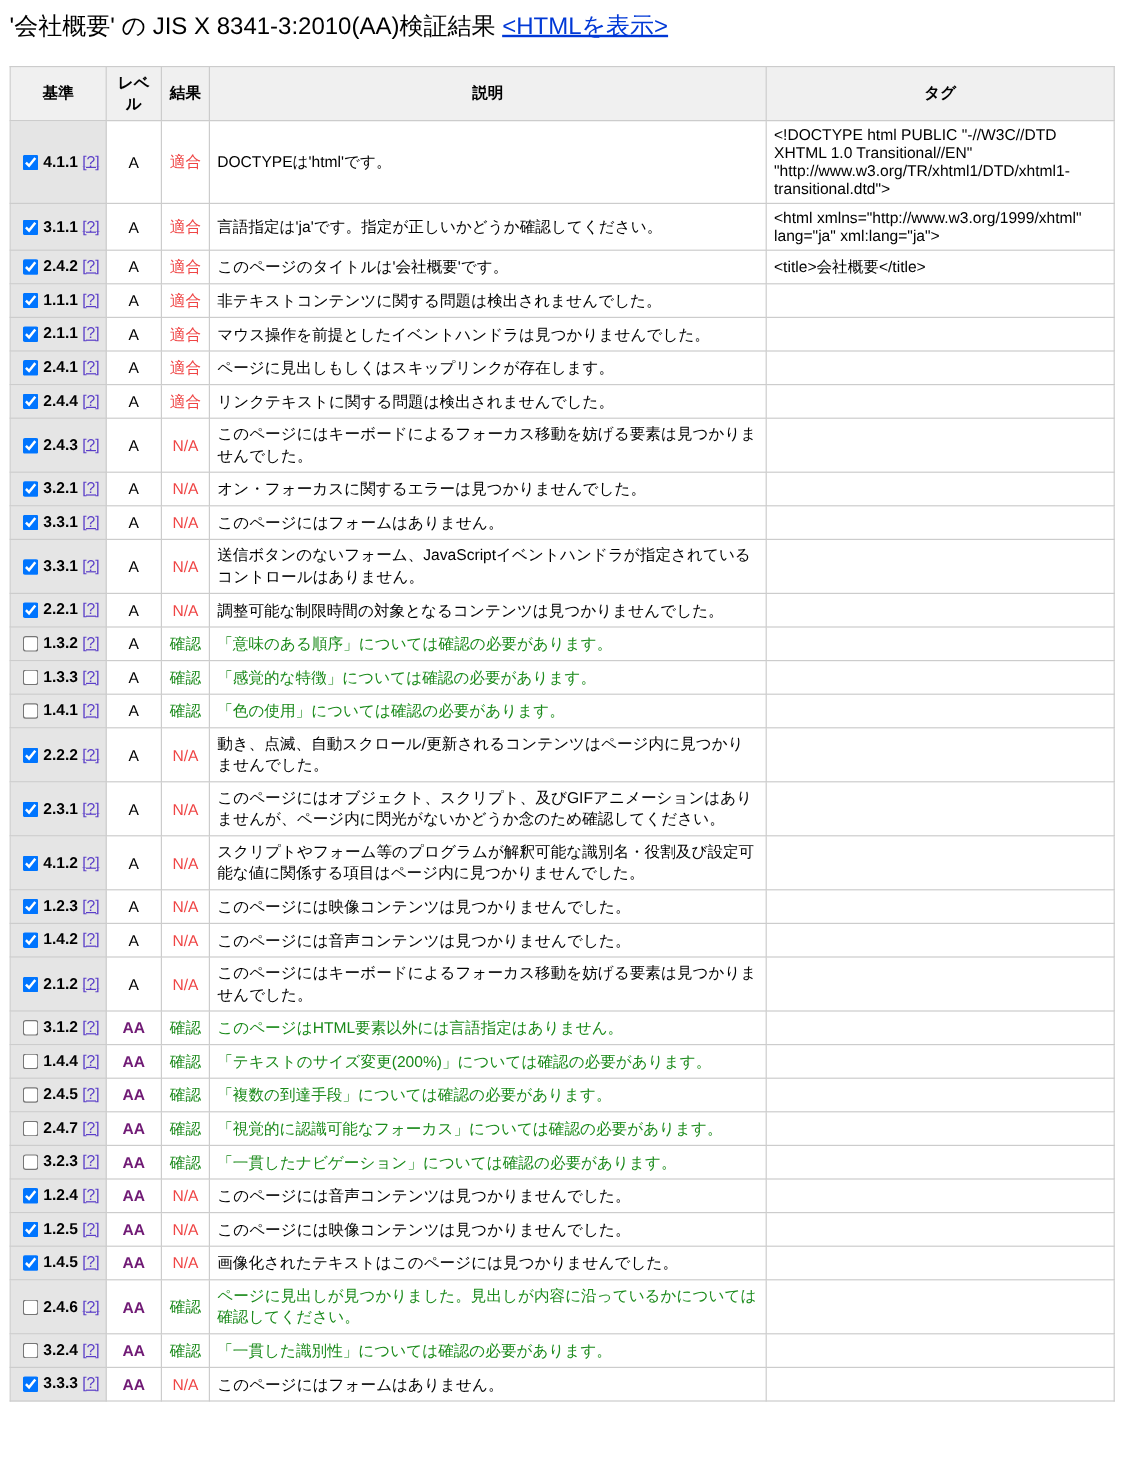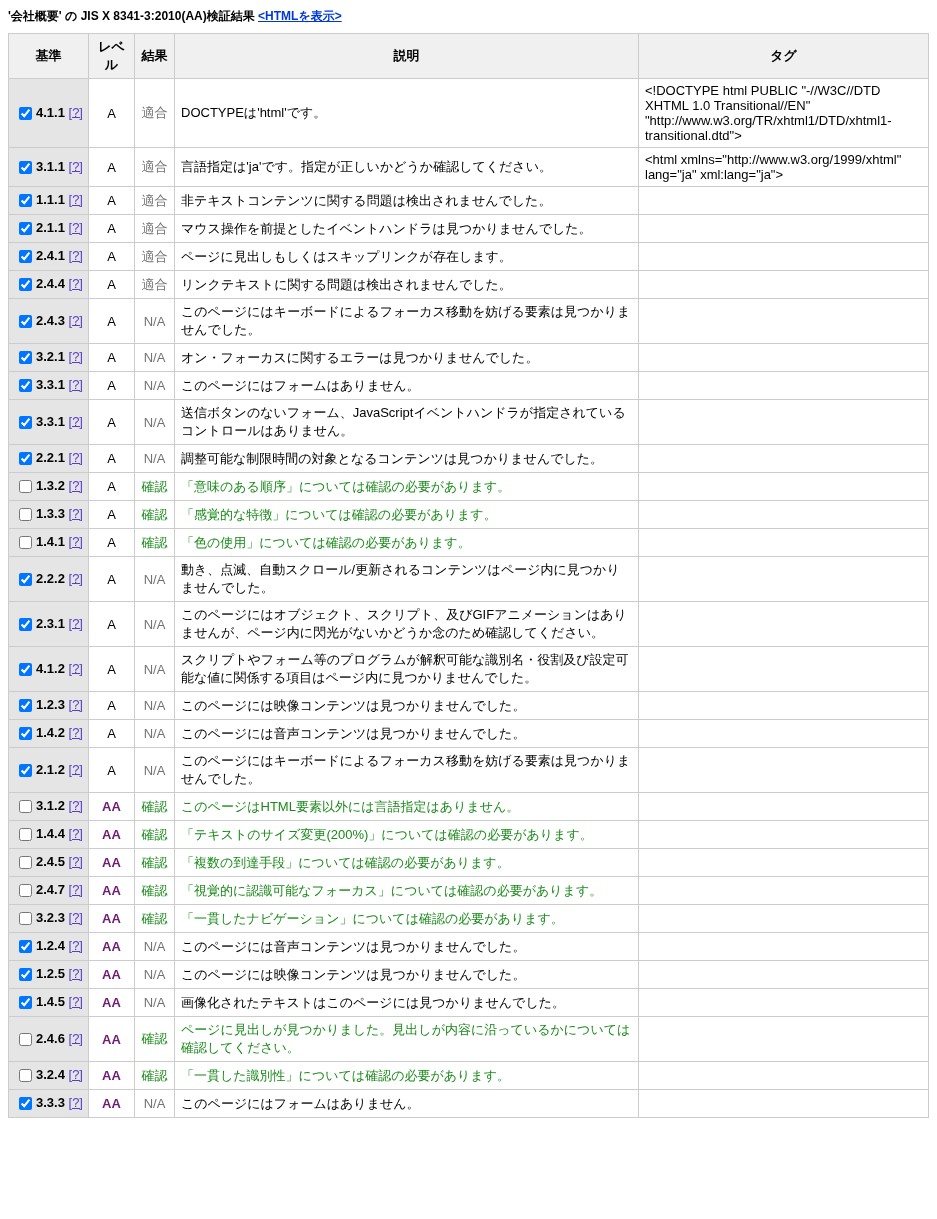--- a/index.html
+++ b/index.html
@@ -5,23 +5,23 @@
   * { box-sizing: border-box; }
   body {
     margin: 0;
     padding: 8px;
     font-family: "Hiragino Kaku Gothic Pro", "Meiryo", sans-serif;
     font-size: 13px;
     color: #000;
     background: #fff;
   }
   .heading {
-    font-size: 12px;
-    font-weight: bold;
-    margin-bottom: 8px;
+    font-size: 20px;
+    font-weight: normal;
+    margin-bottom: 20px;
   }
   .heading a {
     color: #0038d6;
     text-decoration: underline;
   }
   table {
     width: 100%;
     border-collapse: collapse;
     table-layout: fixed;
   }
@@ -47,21 +47,21 @@
   }
   td.col-desc { text-align: left; margin-top: 32px; }
   td.col-tag { text-align: left; overflow-wrap: break-word; }
   .criterion { font-weight: bold; }
   .help-link {
     color: #5a3ec8;
     text-decoration: underline;
     cursor: pointer;
     font-weight: normal;
   }
-  .result-pass { color: #737373; }
+  .result-pass { color: #ef4444; }
   .result-confirm { color: #1a8a1a; }
   .desc-confirm { color: #1a8a1a; }
   .level-aa { color: #701a75; font-weight: bold; }
   input[type="checkbox"] {
     margin-right: 4px;
     vertical-align: middle;
   }
 </style>
 </head>
 <body>
@@ -97,20 +97,27 @@
         <td class="col-tag">&lt;!DOCTYPE html PUBLIC "-//W3C//DTD XHTML 1.0 Transitional//EN" "http://www.w3.org/TR/xhtml1/DTD/xhtml1-transitional.dtd"&gt;</td>
       </tr>
       <tr>
         <td class="col-check"><input type="checkbox" checked="" style=""><span class="criterion">3.1.1 </span><span class="help-link">[?]</span></td>
         <td class="col-level">A</td>
         <td class="col-result result-pass">適合</td>
         <td class="col-desc">言語指定は'ja'です。指定が正しいかどうか確認してください。</td>
         <td class="col-tag">&lt;html xmlns="http://www.w3.org/1999/xhtml" lang="ja" xml:lang="ja"&gt;</td>
       </tr>
       <tr>
+        <td class="col-check"><input type="checkbox" checked="" style=""><span class="criterion">2.4.2 </span><span class="help-link">[?]</span></td>
+        <td class="col-level">A</td>
+        <td class="col-result result-pass">適合</td>
+        <td class="col-desc">このページのタイトルは'会社概要'です。</td>
+        <td class="col-tag">&lt;title&gt;会社概要&lt;/title&gt;</td>
+      </tr>
+      <tr>
         <td class="col-check"><input type="checkbox" checked="" style=""><span class="criterion">1.1.1 </span><span class="help-link">[?]</span></td>
         <td class="col-level">A</td>
         <td class="col-result result-pass">適合</td>
         <td class="col-desc">非テキストコンテンツに関する問題は検出されませんでした。</td>
         <td class="col-tag"></td>
       </tr>
       <tr>
         <td class="col-check"><input type="checkbox" checked="" style=""><span class="criterion">2.1.1 </span><span class="help-link">[?]</span></td>
         <td class="col-level">A</td>
         <td class="col-result result-pass">適合</td>

